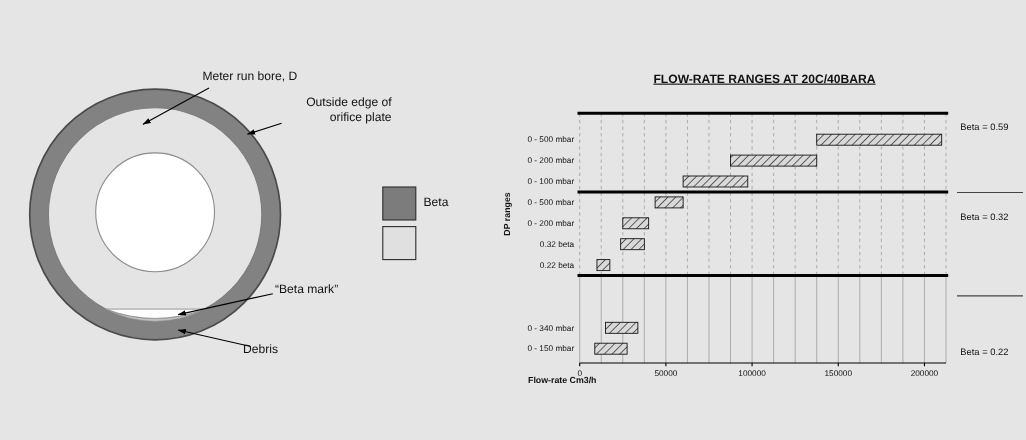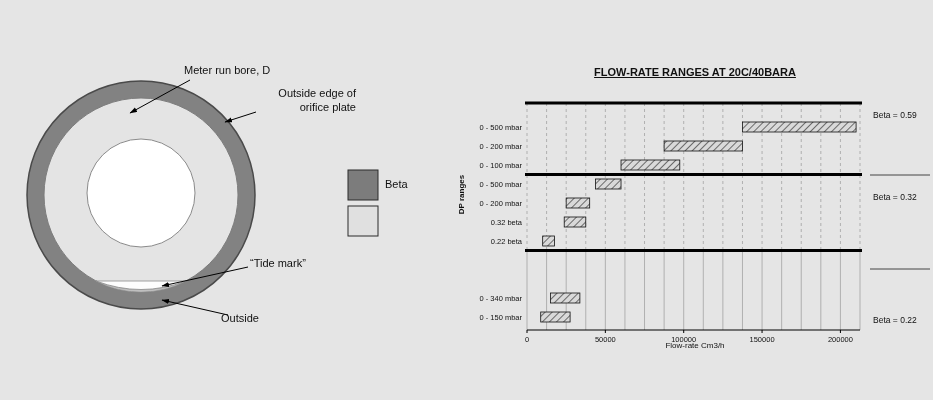--- a/index.html
+++ b/index.html
@@ -12,22 +12,22 @@
   svg { position:absolute; font-family:"Liberation Sans", sans-serif; }
   #diagram-svg { left:0; top:0; }
   #chart-svg { left:455px; top:55px; }
   .diagram-label { position:absolute; font-size:11px; color:#111; white-space:nowrap; }
   .diagram-label.wrap { white-space:normal; width:102px; text-align:right; line-height:1.3; }
   .chart-title {
     position:absolute; left:480px; top:66px; width:430px; text-align:center;
     font-size:11px; font-weight:bold; text-decoration:underline; color:#111;
   }
   .x-axis-label {
-    position:absolute; left:480px; top:341px; width:430px; text-align:center;
-    font-size:8px; font-weight:normal; color:#111;
+    position:absolute; left:480px; top:341px; width:430px; 
+    font-size:8px; font-weight:bold; color:#111;
   }
   .y-axis-label {
     position:absolute; left:432px; top:189px; width:60px; height:11px; text-align:center;
     font-size:8px; font-weight:bold; color:#111; transform:rotate(-90deg);
   }
 </style>
 </head>
 <body>
 
 <div class="canvas">
@@ -53,22 +53,22 @@
     <line x1="256" y1="112" x2="225" y2="122" stroke="#000" stroke-width="1" marker-end="url(#arrow)"></line>
     <line x1="248" y1="267" x2="162" y2="286" stroke="#000" stroke-width="1" marker-end="url(#arrow)"></line>
     <line x1="228" y1="315" x2="162" y2="300" stroke="#000" stroke-width="1" marker-end="url(#arrow)"></line>
 
     <rect x="348" y="170" width="30" height="30" fill="#7c7c7c" stroke="#2b2b2b" stroke-width="1"></rect>
     <rect x="348" y="206" width="30" height="30" fill="#e0e0e0" stroke="#2b2b2b" stroke-width="1"></rect>
   </svg>
 
   <div class="diagram-label" style="left:184px; top:64px;">Meter run bore, D</div>
   <div class="diagram-label wrap" style="left:254px; top:86px;">Outside edge of orifice plate</div>
-  <div class="diagram-label" style="left:250px; top:257px;">“Tide mark”</div>
-  <div class="diagram-label" style="left:221px; top:312px;">Outside</div>
+  <div class="diagram-label" style="left:250px; top:257px;">“Beta mark”</div>
+  <div class="diagram-label" style="left:221px; top:312px;">Debris</div>
   <div class="diagram-label" style="left:385px; top:178px;">Beta</div>
 
   <div class="chart-title">FLOW-RATE RANGES AT 20C/40BARA</div>
   <div class="y-axis-label">DP ranges</div>
   <svg id="chart-svg" width="478" height="345">
       <defs>
         <pattern id="hatch" width="5" height="5" patternUnits="userSpaceOnUse" patternTransform="rotate(45)">
           <rect width="5" height="5" fill="#d9d9d9"></rect>
           <line x1="0" y1="0" x2="0" y2="5" stroke="#4d4d4d" stroke-width="1.6"></line>
         </pattern>

